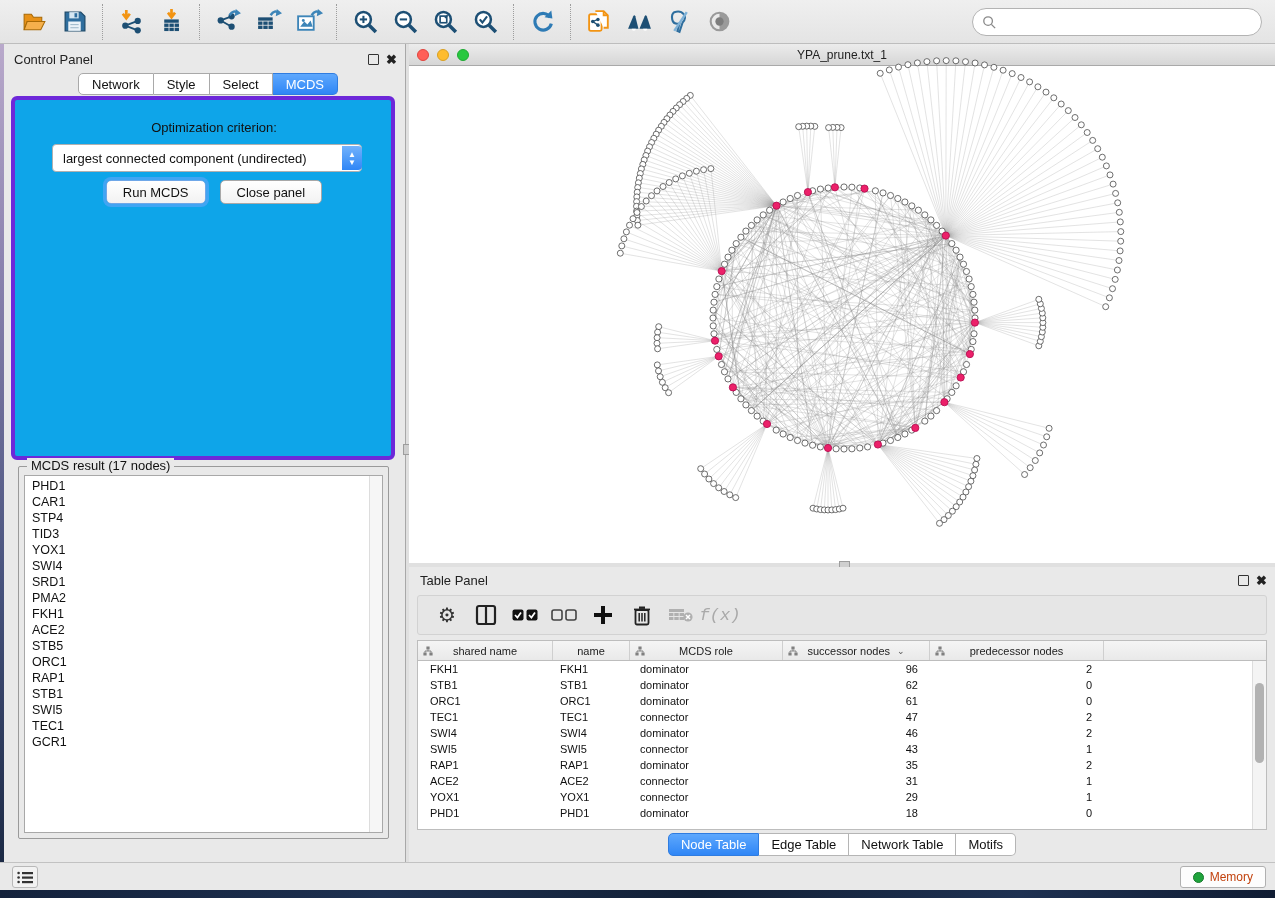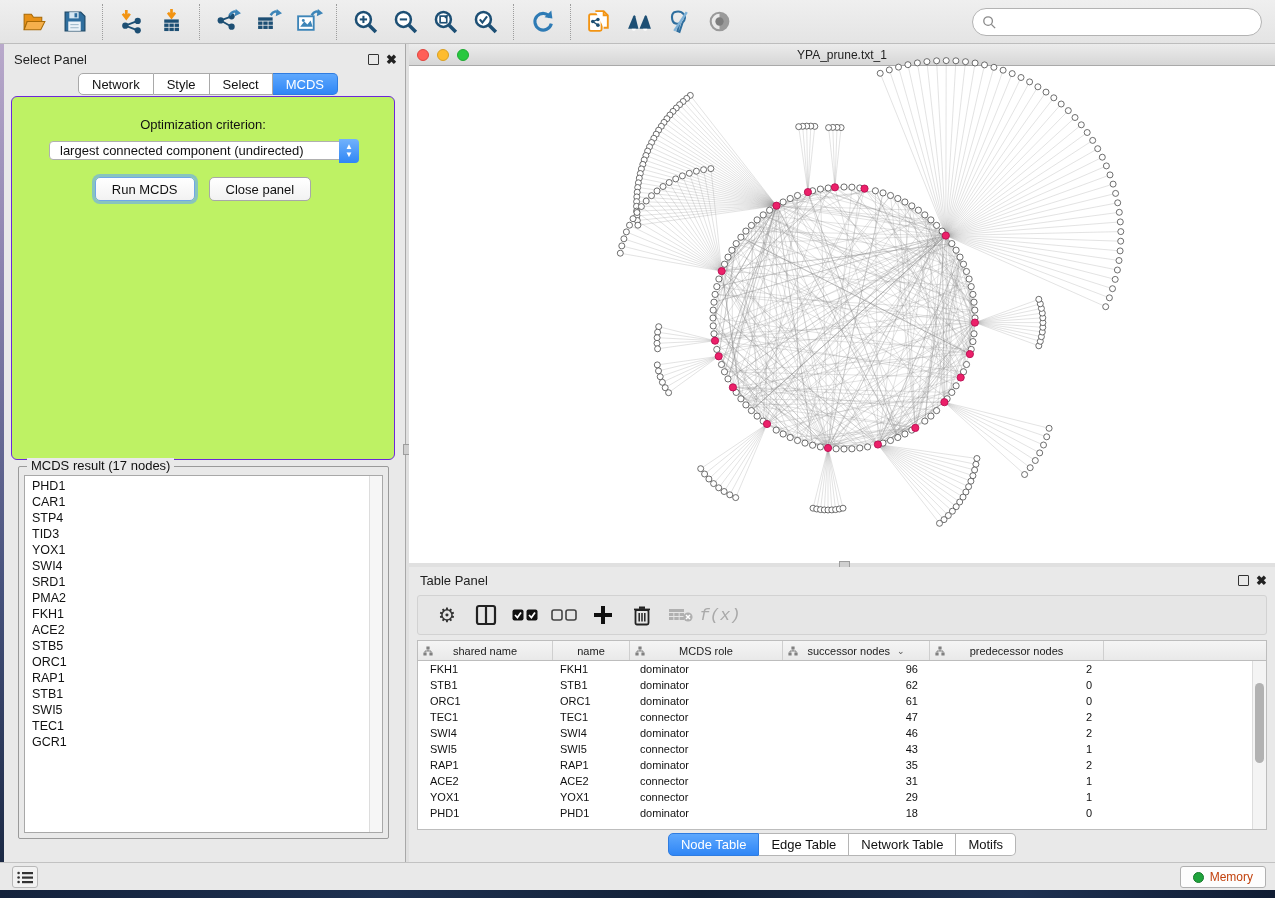--- a/index.html
+++ b/index.html
@@ -36,24 +36,24 @@
   .cp-title { font-size:13px; color:#222; }
   .win-btns { margin-left:auto; display:flex; gap:7px; align-items:center; }
   .float-ic { width:11px; height:11px; border:1.6px solid #333; border-radius:1px; display:inline-block; }
   .close-ic { font-size:13px; font-weight:bold; color:#222; line-height:11px; }
   .cp-tabs { position:absolute; left:74px; top:29px; height:22px; display:flex; }
   .cp-tab { height:22px; padding:0 13px; background:#fff; border:1px solid #a9a9a9; border-left:none;
     display:flex; align-items:center; font-size:13px; color:#111; }
   .cp-tab:first-child { border-left:1px solid #a9a9a9; border-radius:5px 0 0 5px; }
   .cp-tab:last-child { border-radius:0 5px 5px 0; }
   .cp-tab.active { background:linear-gradient(180deg,#5ea8fd,#2f86f6); color:#fff; border-color:#2f7ce0; }
-  .cp-inner { position:absolute; left:7px; top:52px; width:384px; height:364px; background:#bef264;
-    border:1px solid #6d28d9; border-radius:6px; }
+  .cp-inner { position:absolute; left:7px; top:52px; width:384px; height:364px; background:#0ea5e9;
+    border:4px solid #6d28d9; border-radius:6px;padding-left:11px; }
   .opt-label { position:absolute; top:20px; width:100%; text-align:center; font-size:13px; color:#111; }
-  .criterion { position:absolute; left:37px; top:44px; width:310px; height:19px; background:#fff;
+  .criterion { position:absolute; left:37px; top:44px; width:310px; height:28px; background:#fff;
     border:1px solid #b0b0b0; border-radius:4px; display:flex; align-items:center; }
   .criterion .val { padding-left:10px; font-size:13px; color:#111; flex:1; white-space:nowrap; }
   .stepper { width:20px; height:24px; margin-right:-1px; border-radius:0 4px 4px 0;
     background:linear-gradient(180deg,#72b2fc,#2f86f6); display:flex; flex-direction:column;
     align-items:center; justify-content:center; gap:1px; }
   .stepper span { color:#fff; font-size:8px; line-height:7px; }
   .cp-buttons { position:absolute; top:80px; width:100%; display:flex; justify-content:center; gap:14px; }
   .btn { height:24px; padding:0 16px; background:linear-gradient(180deg,#ffffff,#f2f2f2);
     border:1px solid #a8a8a8; border-radius:5px; font-size:13px; color:#111;
     display:flex; align-items:center; font-family:"Liberation Sans",sans-serif; }
@@ -297,21 +297,21 @@
           <line x1="10" y1="10" x2="14" y2="14" stroke="#8a8a8a" stroke-width="1.5"></line>
         </svg>
       <input placeholder="" style="">
     </div>
   </div>
 
   <div class="wall-left"></div>
 
   <div class="control-panel">
     <div class="cp-titlebar">
-      <span class="cp-title">Select Panel</span>
+      <span class="cp-title">Control Panel</span>
       <span class="win-btns">
         <span class="float-ic"></span>
         <span class="close-ic">✖</span>
       </span>
     </div>
     <div class="cp-tabs" id="cp-tabs">
         <div class="cp-tab">Network</div>
         <div class="cp-tab">Style</div>
         <div class="cp-tab">Select</div>
         <div class="cp-tab active">MCDS</div>

